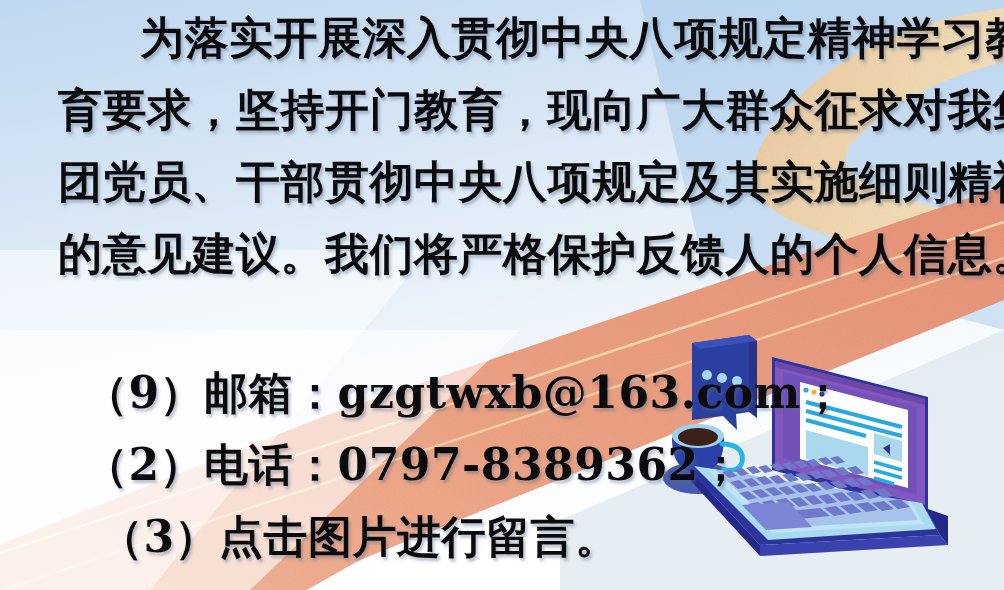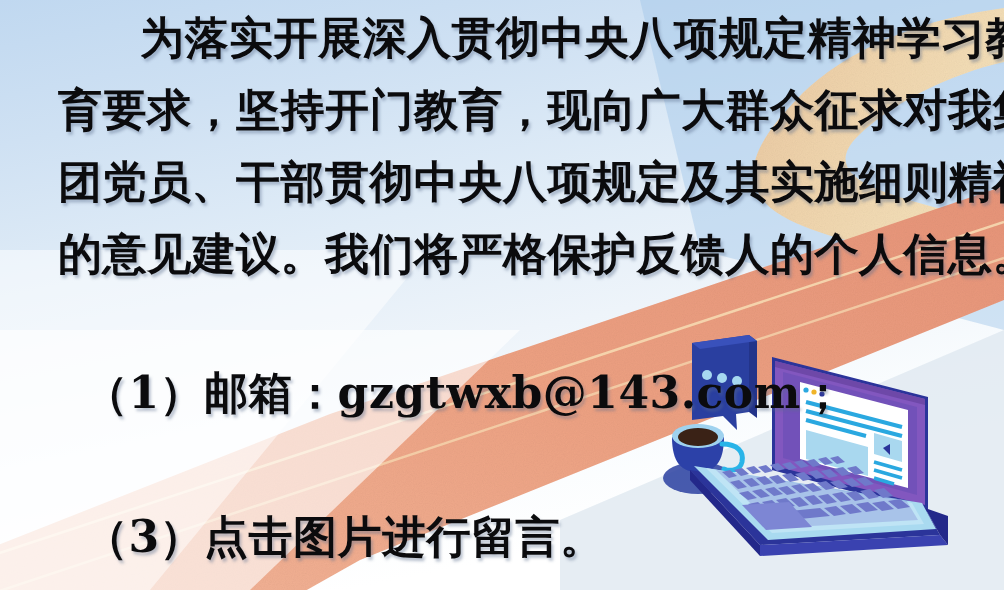--- a/index.html
+++ b/index.html
@@ -57,21 +57,21 @@
   .line.indent2 { left: 140px; }
   .line.indent1 { left: 84px; }
 
   .l1 { top: 16px; }
   .l2 { top: 88px; }
   .l3 { top: 160px; }
   .l4 { top: 232px; }
   .l5 { top: 304px; }
   .l6 { top: 371px; }
   .l7 { top: 443px; }
-  .l8 { top: 515px; }
+  .l8 { top: 515px; margin-left: 15px; }
 </style>
 </head>
 <body>
 
 <div id="poster">
 
   <svg class="bg-art" viewBox="0 0 1004 590" width="1004" height="590" preserveAspectRatio="none" xmlns="http://www.w3.org/2000/svg">
     <defs>
       <linearGradient id="skyGrad" x1="0" y1="0" x2="0.35" y2="1">
         <stop offset="0%" stop-color="#c0d8f0"></stop>
@@ -263,19 +263,20 @@
 
     <div class="line indent2 l1">为落实开展深入贯彻中央八项规定精神学习教</div>
 
     <div class="line l2">育要求，坚持开门教育，现向广大群众征求对我集</div>
 
     <div class="line l3">团党员、干部贯彻中央八项规定及其实施细则精神</div>
 
     <div class="line l4">的意见建议。我们将严格保护反馈人的个人信息。</div>
 
 
-    <div class="line indent1 l6">（1）邮箱：gzgtwxb@143.com；</div>
-
+    <div class="line indent1 l6">（9）邮箱：gzgtwxb@163.com；</div>
+
+    <div class="line indent1 l7">（2）电话：0797-8389362；</div>
 
     <div class="line indent1 l8">（3）点击图片进行留言。</div>
 
   </div>
 </div>
 
 </body></html>

